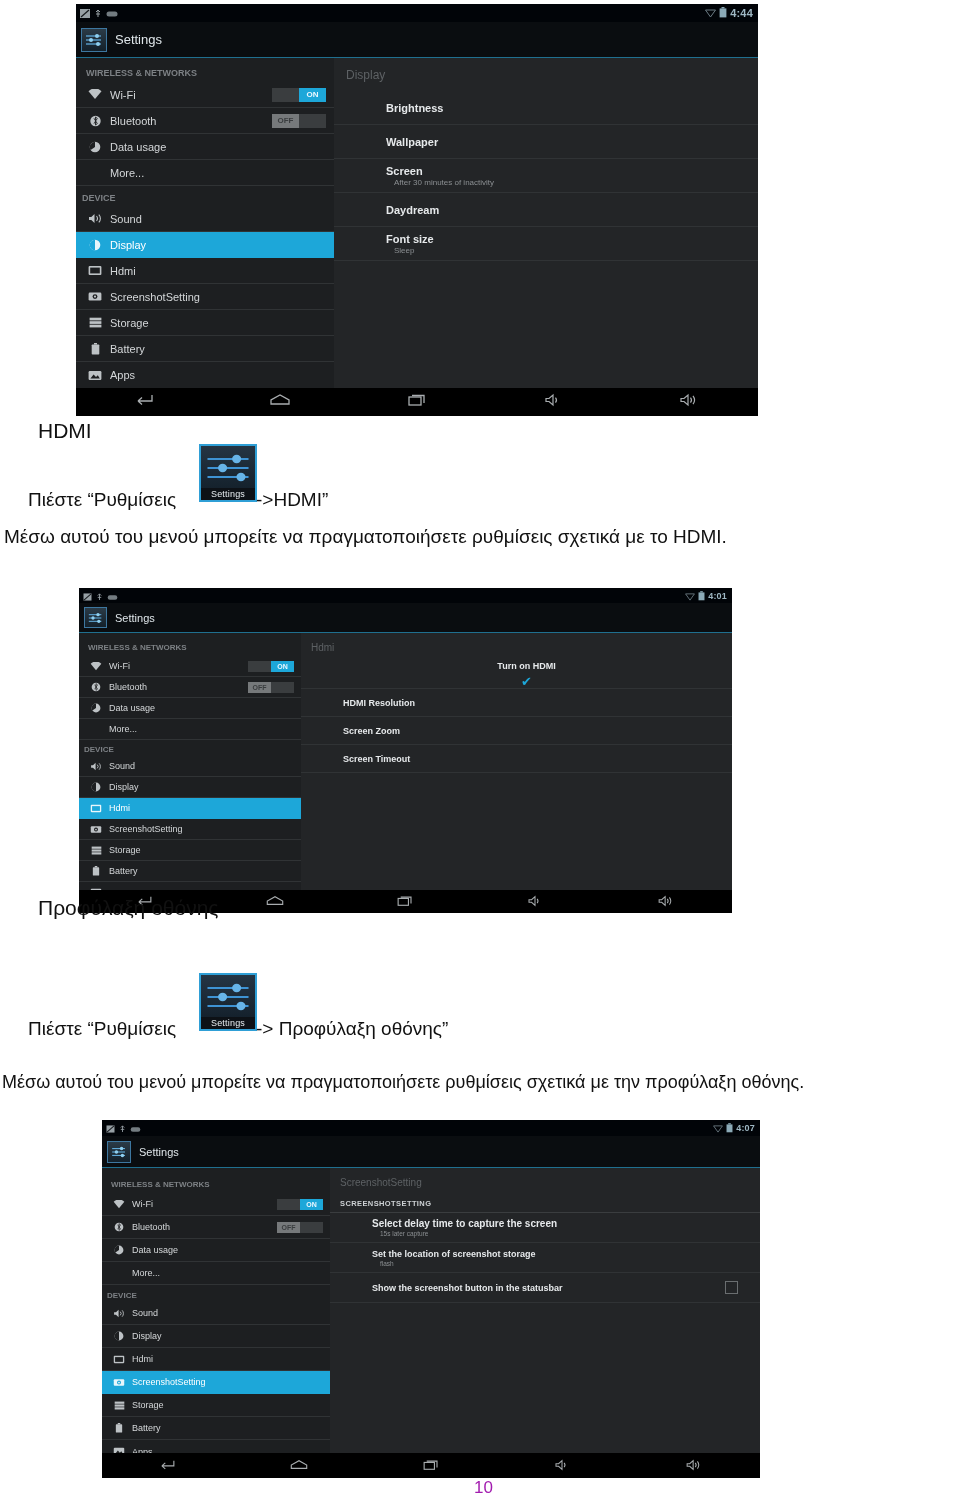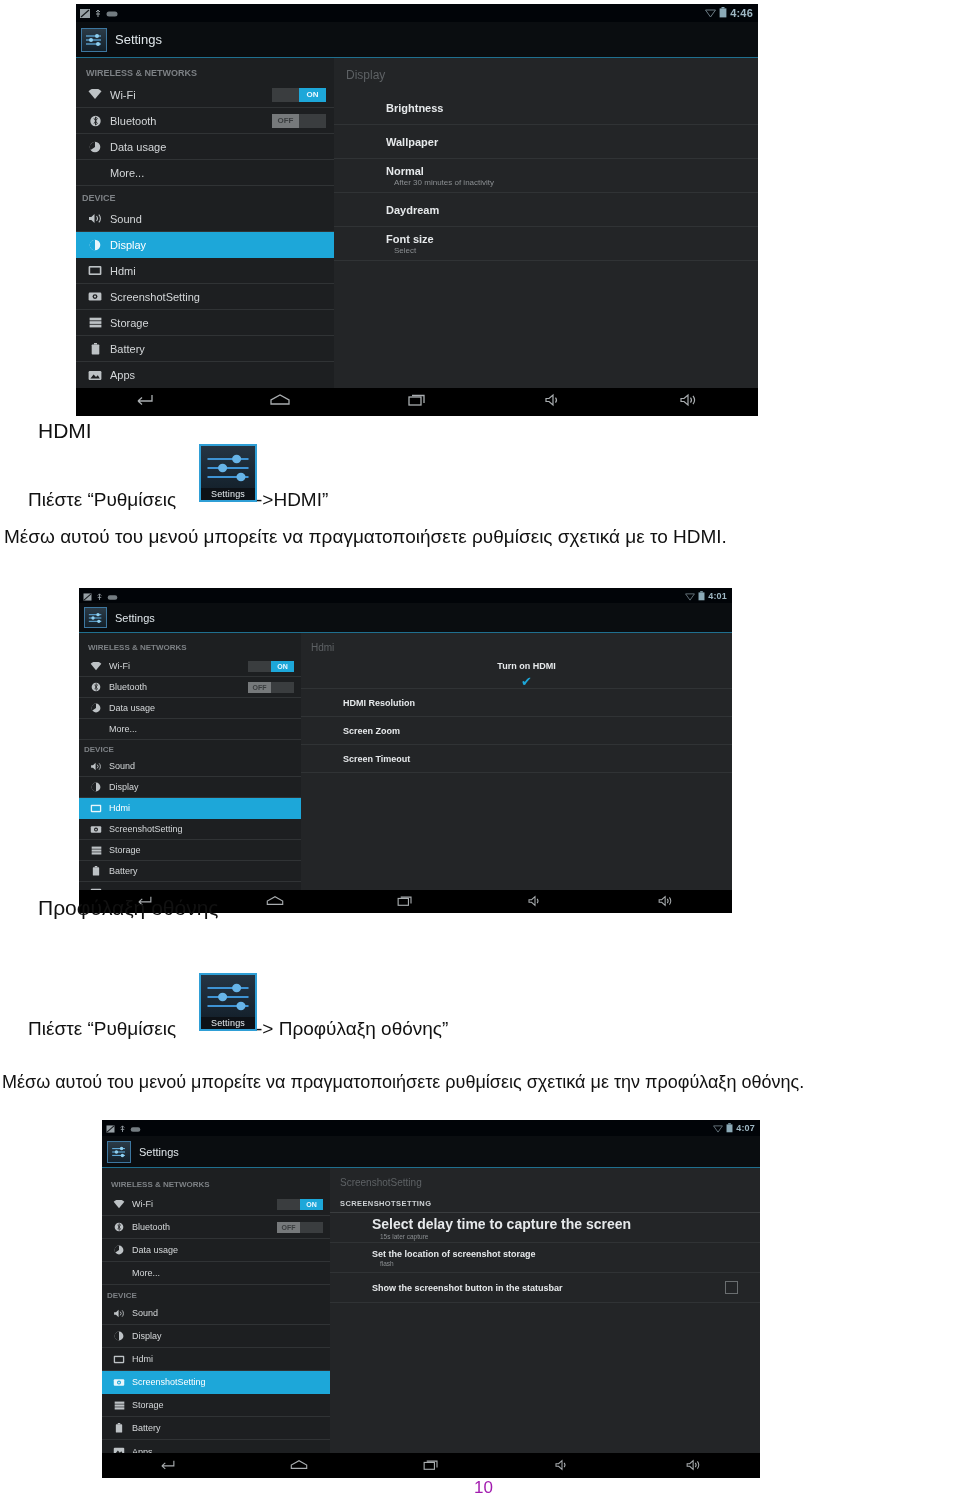--- a/index.html
+++ b/index.html
@@ -114,21 +114,21 @@
         <svg width="11" height="9" viewBox="0 0 11 9">
             <path d="M0.5 1 L10.5 1 L5.5 8 Z" fill="none" stroke="#8fa3ad" stroke-width="1"></path>
           </svg>
       </span>
       <span class="ic">
         <svg width="8" height="11" viewBox="0 0 8 11">
             <rect x="2.5" y="0" width="3" height="1.4" fill="#b9e2f2"></rect>
             <rect x="0.6" y="1.4" width="6.8" height="9" fill="#b9e2f2"></rect>
           </svg>
       </span>
-      <span class="sb-clock" style="font-size:11px;">4:46</span>
+      <span class="sb-clock" style="font-size:11px;">4:44</span>
     </span>
   </div>
 
   <div class="actionbar" style="top:18px;height:36px;">
     <span class="app-icon" style="width:26px;height:24px;">
       <svg width="18" height="14" viewBox="0 0 18 14">
         <g stroke="#5fa9d8" stroke-width="1.3" fill="none">
           <line x1="1" y1="3" x2="16" y2="3"></line>
             <line x1="1" y1="7" x2="16" y2="7"></line>
             <line x1="1" y1="11" x2="16" y2="11"></line>
@@ -273,33 +273,33 @@
             <div class="cmain" style="font-size:11px;">Brightness</div>
           </div>
       </div>
       <div class="crow" style="height:34px;padding:0 18px 0 52px;">
         <div class="ctext">
             <div class="cmain" style="font-size:11px;">Wallpaper</div>
           </div>
       </div>
       <div class="crow" style="height:34px;padding:0 18px 0 52px;">
         <div class="ctext">
-          <div class="cmain" style="font-size:11px;">Normal</div>
+          <div class="cmain" style="font-size:11px;">Screen</div>
           <div class="cdesc" style="font-size:8px;margin-top:1px;">After 30 minutes of inactivity</div>
         </div>
       </div>
       <div class="crow" style="height:34px;padding:0 18px 0 52px;">
         <div class="ctext">
             <div class="cmain" style="font-size:11px;">Daydream</div>
           </div>
       </div>
       <div class="crow" style="height:34px;padding:0 22px 0 52px;">
         <div class="ctext">
           <div class="cmain" style="font-size:11px;">Font size</div>
-          <div class="cdesc" style="font-size:8px;margin-top:1px;">Select</div>
+          <div class="cdesc" style="font-size:8px;margin-top:1px;">Sleep</div>
         </div>
       </div>
     </div>
   </div>
 
   <div class="navbar" style="height:28px;">
     <span><svg width="20" height="14" viewBox="0 0 20 14">
           <path d="M18 2 L18 8 L4 8 M4 8 L8 4.5 M4 8 L8 11.5" stroke="#cfd4d7" stroke-width="1.3" fill="none"></path>
         </svg></span>
     <span><svg width="22" height="14" viewBox="0 0 22 14">
@@ -765,21 +765,21 @@
         <span class="slabel" style="font-size:9px;margin-left:5px;">Apps</span>
       </div>
     </div>
 
     <div class="content">
       <div class="ctitle" style="font-size:10px;padding:9px 0 7px 10px;">ScreenshotSetting</div>
       <div class="csub-head" style="font-size:7.5px;padding:4px 0 4px 10px;">SCREENSHOTSETTING</div>
 
       <div class="crow" style="height:30px;padding:0 22px 0 42px;">
         <div class="ctext">
-          <div class="cmain" style="font-size:14px;">Select delay time to capture the screen</div>
+          <div class="cmain" style="font-size:10px;">Select delay time to capture the screen</div>
           <div class="cdesc" style="font-size:6.5px;margin-top:1px;">15s later capture</div>
         </div>
       </div>
       <div class="crow" style="height:30px;padding:0 21px 0 42px;align-items:center;">
         <div class="ctext">
           <div class="cmain" style="font-size:9px;">Set the location of screenshot storage</div>
           <div class="cdesc" style="font-size:6.5px;margin-top:1px;">flash</div>
         </div>
       </div>
       <div class="crow" style="height:30px;padding:0 22px 0 42px;justify-content:center;">

